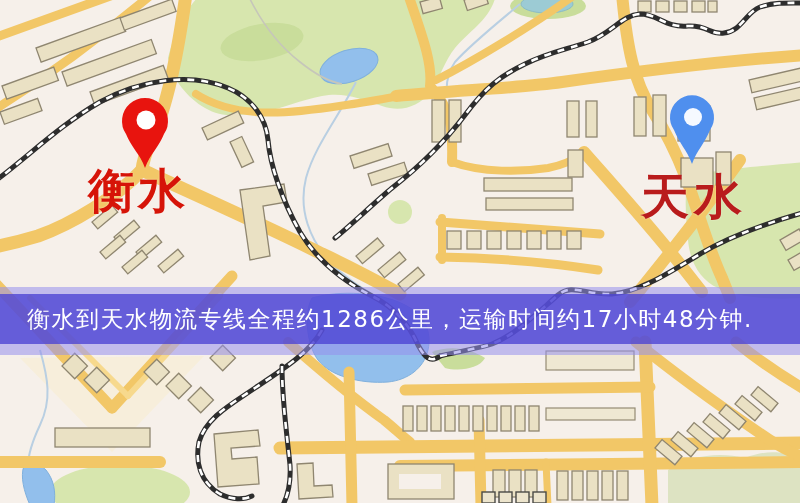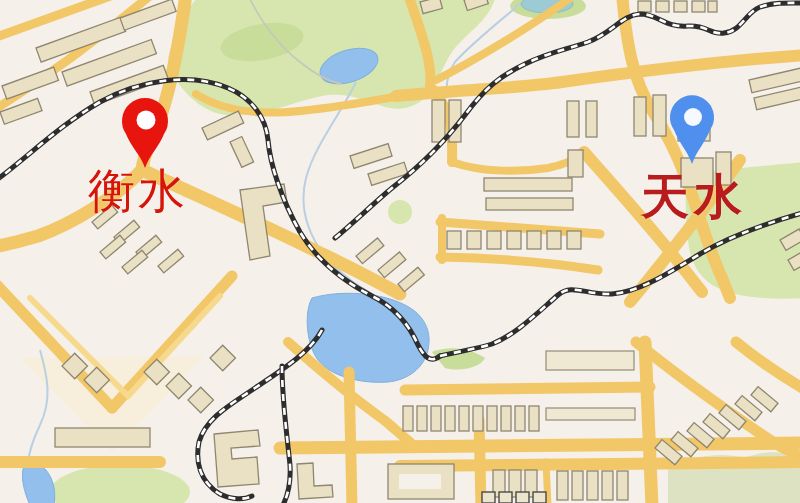--- a/index.html
+++ b/index.html
@@ -23,21 +23,21 @@
   .water{fill:#92bfec;stroke:#7fb0dd;stroke-width:1;}
   .water-t{fill:#9ccbd4;stroke:#8bbcc6;stroke-width:1;}
   .stream{fill:none;stroke:#b9cfe2;stroke-width:2;}
   .path-g{fill:none;stroke:#c6c6ba;stroke-width:1.6;}
   .tint{fill:#f8ecce;opacity:.55;}
   .rail-base{fill:none;stroke:#2d2d2d;stroke-width:5;stroke-linecap:round;}
   .rail-dash{fill:none;stroke:#ffffff;stroke-width:2.6;stroke-dasharray:7 7;stroke-linecap:butt;}
   
   .map-label{position:absolute;white-space:nowrap;line-height:1;
     text-shadow:0 0 2px rgba(255,255,255,.5);}
-  .label-origin{left:88px;top:167px;font-size:47px;font-weight:400;letter-spacing:3px;}
+  .label-origin{left:88px;top:167px;font-size:47px;font-weight:700;letter-spacing:3px;}
   .label-dest{left:641px;top:172px;font-size:48px;font-weight:600;letter-spacing:5px;}
   
   .banner-outer{position:absolute;left:0;top:287px;width:800px;height:68px;}
   .banner-inner{position:absolute;left:0;top:7px;width:800px;height:50px;
     display:flex;align-items:center;}
   .banner-text{font-size:23px;letter-spacing:1.5px;padding-left:27px;white-space:nowrap;}
 </style>
 </head>
 <body>
 
@@ -226,14 +226,19 @@
     </g>
     <g transform="translate(692,119)">
       <path d="M0,45 C-5,31 -13,24 -18,11 A22,22 0 1 1 18,11 C13,24 5,31 0,45 Z" fill="#4f8fee"></path>
       <circle cx="1" cy="-2" r="9" fill="#f6f9ff"></circle>
     </g>
   </svg>
 
   <div class="map-label label-origin" style="color: rgb(214, 20, 8);">衡水</div>
   <div class="map-label label-dest" style="color: #b91c1c;">天水</div>
 
+  <div class="banner-outer" style="background: rgba(150, 144, 236, 0.55);">
+    <div class="banner-inner" style="background: rgba(76, 66, 212, 0.78);">
+      <span class="banner-text" style="color: rgb(255, 255, 255);">衡水到天水物流专线全程约1286公里，运输时间约17小时48分钟.</span>
+    </div>
+  </div>
 
 </div>
 
 </body></html>

